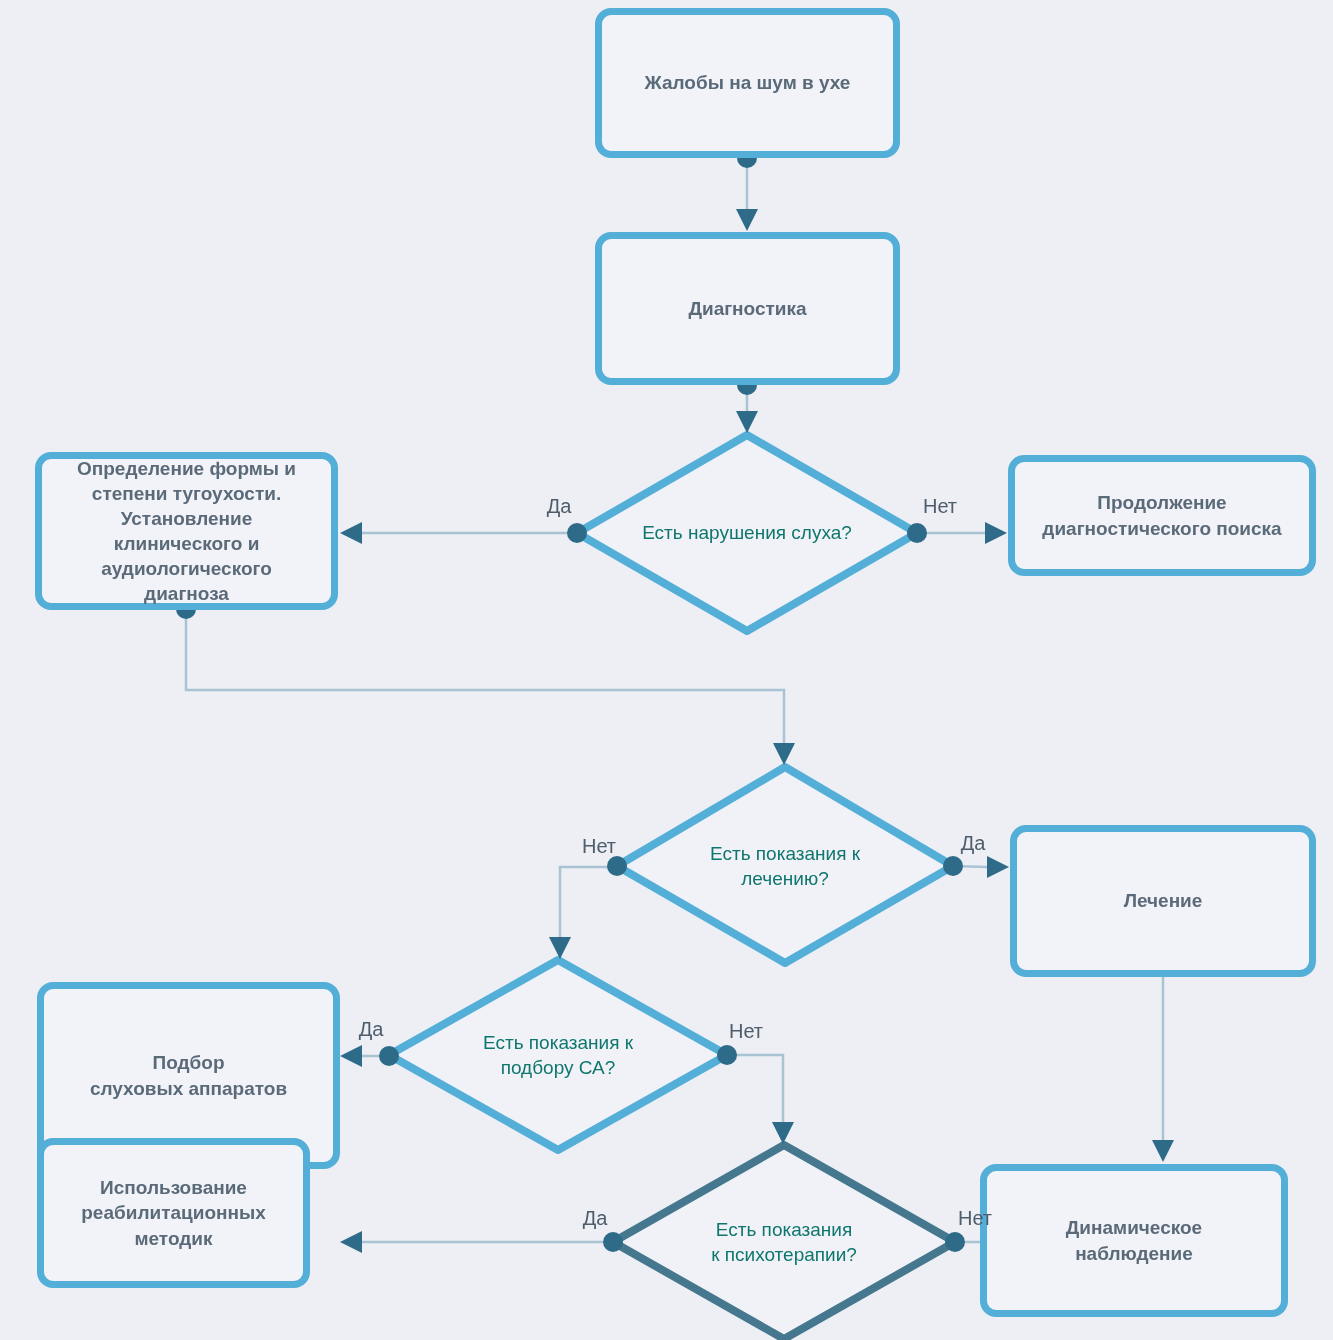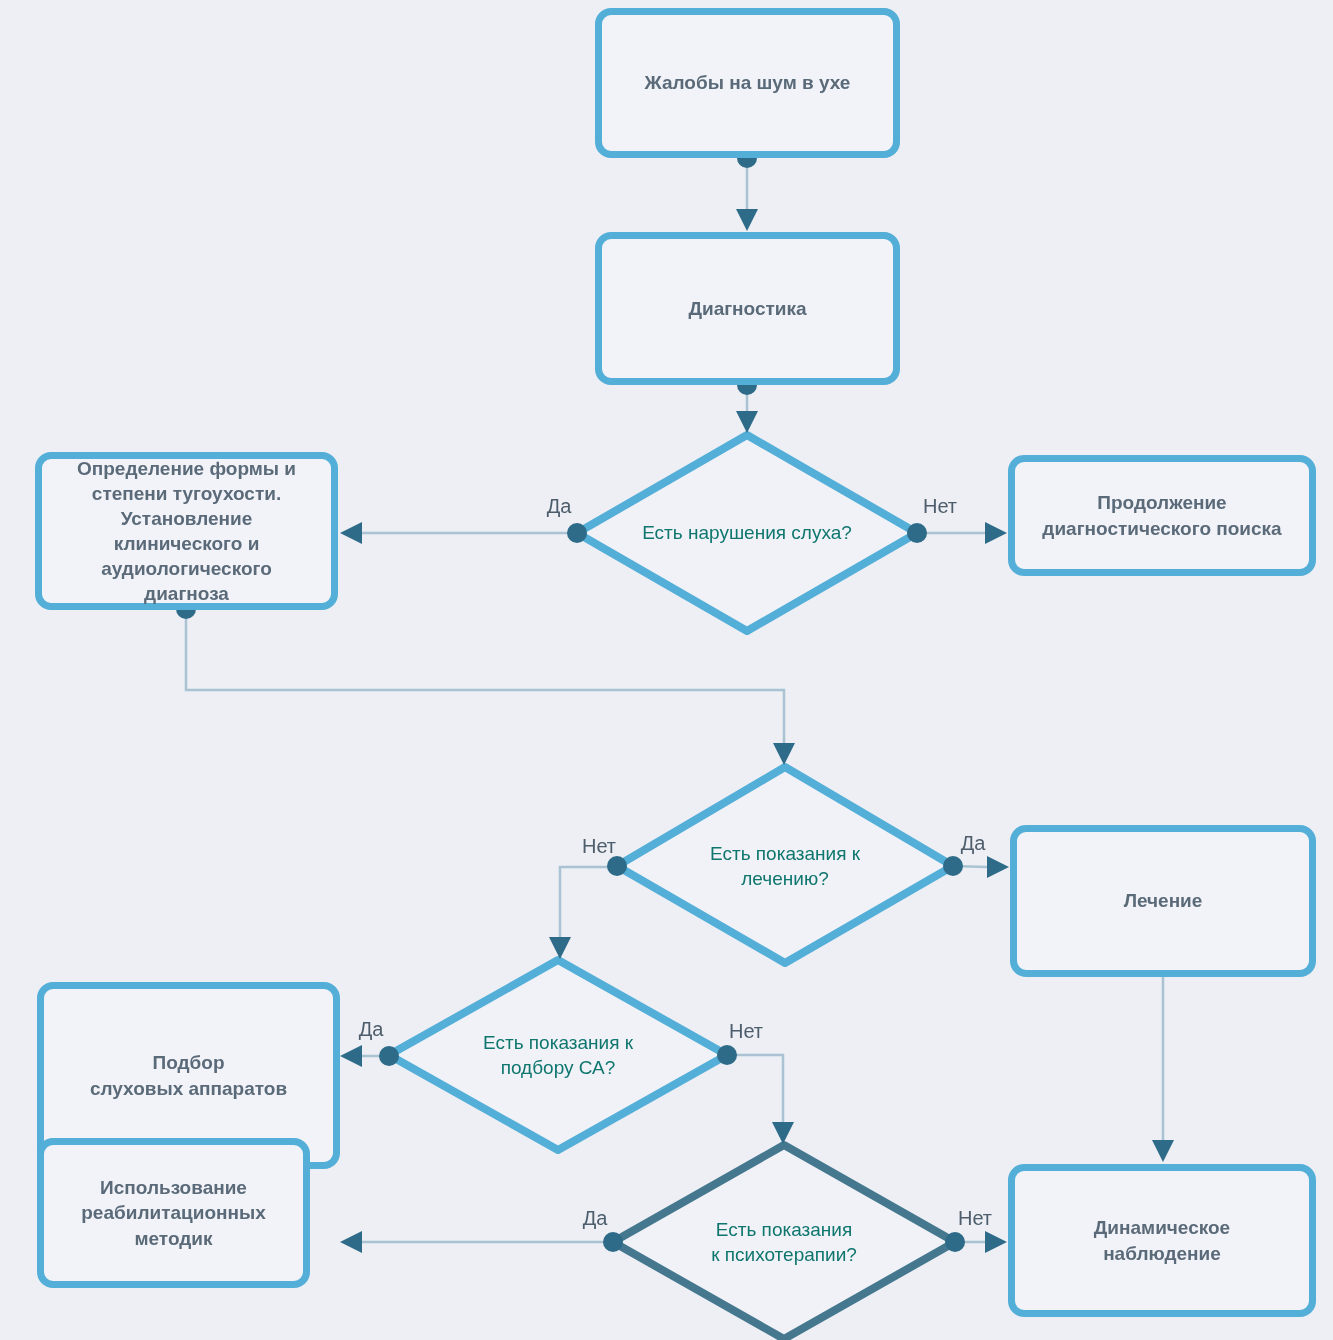--- a/index.html
+++ b/index.html
@@ -140,21 +140,21 @@
 
   <div class="node" style="left:1010px;top:825px;width:306px;height:152px;">Лечение</div>
 
   <div class="node" style="left:37px;top:982px;width:303px;height:187px;">Подбор
 слуховых аппаратов</div>
 
   <div class="node" style="left:37px;top:1102px;width:273px;height:150px;margin-top:36px;">Использование
 реабилитационных
 методик</div>
 
-  <div class="node" style="left:1008px;top:1164px;width:308px;height:153px;">Динамическое
+  <div class="node" style="left:980px;top:1164px;width:308px;height:153px;">Динамическое
 наблюдение</div>
 
   <div class="diamond-label" style="left:747px;top:533px;width:290px;">Есть нарушения слуха?</div>
 
   <div class="diamond-label" style="left:785px;top:866px;width:250px;">Есть показания к
 лечению?</div>
 
   <div class="diamond-label" style="left:558px;top:1055px;width:250px;">Есть показания к
 подбору СА?</div>
 

